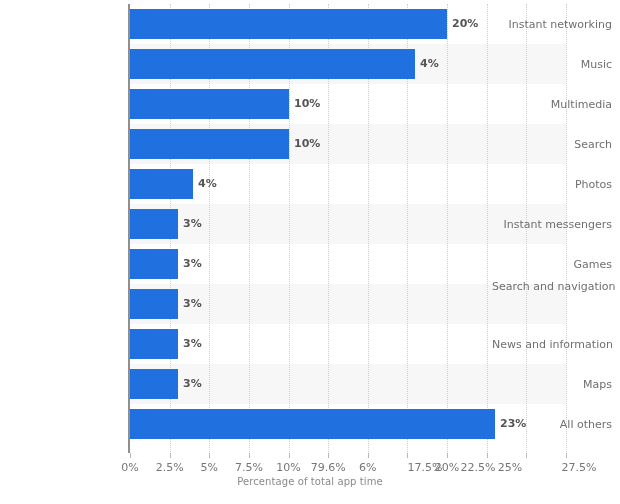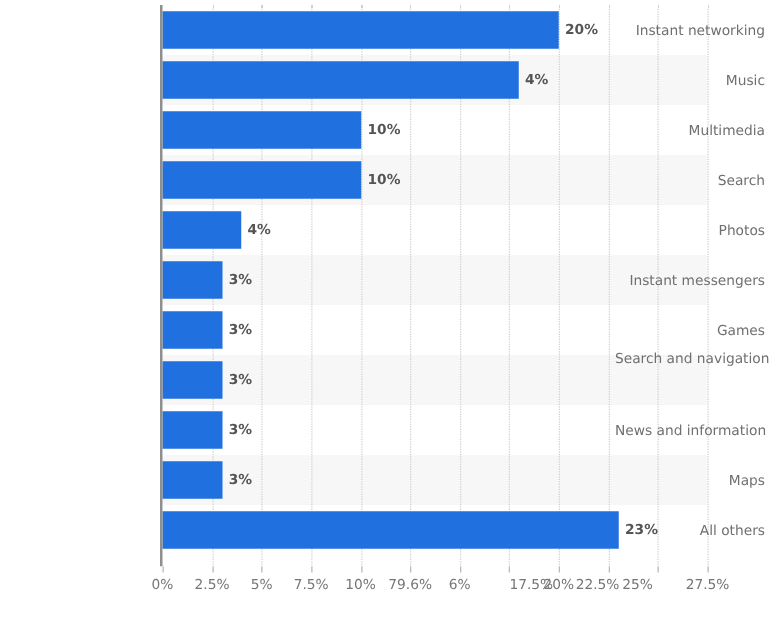--- a/index.html
+++ b/index.html
@@ -207,17 +207,18 @@
       <div class="x-tick-label" style="left: 342.818px; width: 50px;">6%</div>
       <div class="x-tick-mark" style="left: 407px;"></div>
       <div class="x-tick-label" style="left: 400px; width: 50px;">17.5%</div>
       <div class="x-tick-mark" style="left: 447px;"></div>
       <div class="x-tick-label" style="left: 422.091px; width: 50px;">20%</div>
       <div class="x-tick-mark" style="left: 487px;"></div>
       <div class="x-tick-label" style="left: 453px; width: 50px;">22.5%</div>
       <div class="x-tick-mark" style="left: 526px;"></div>
       <div class="x-tick-label" style="left: 485px; width: 50px;">25%</div>
       <div class="x-tick-mark" style="left: 566px;"></div>
-      <div class="x-tick-label" style="left: 541px; width: 50px;">27.5%</div>
+      <div class="x-tick-label" style="left: 554px; width: 50px;">27.5%</div>
     </div>
 
+  <div class="x-axis-title">Percentage of total app time</div>
 
 </div>
 
 </body></html>

